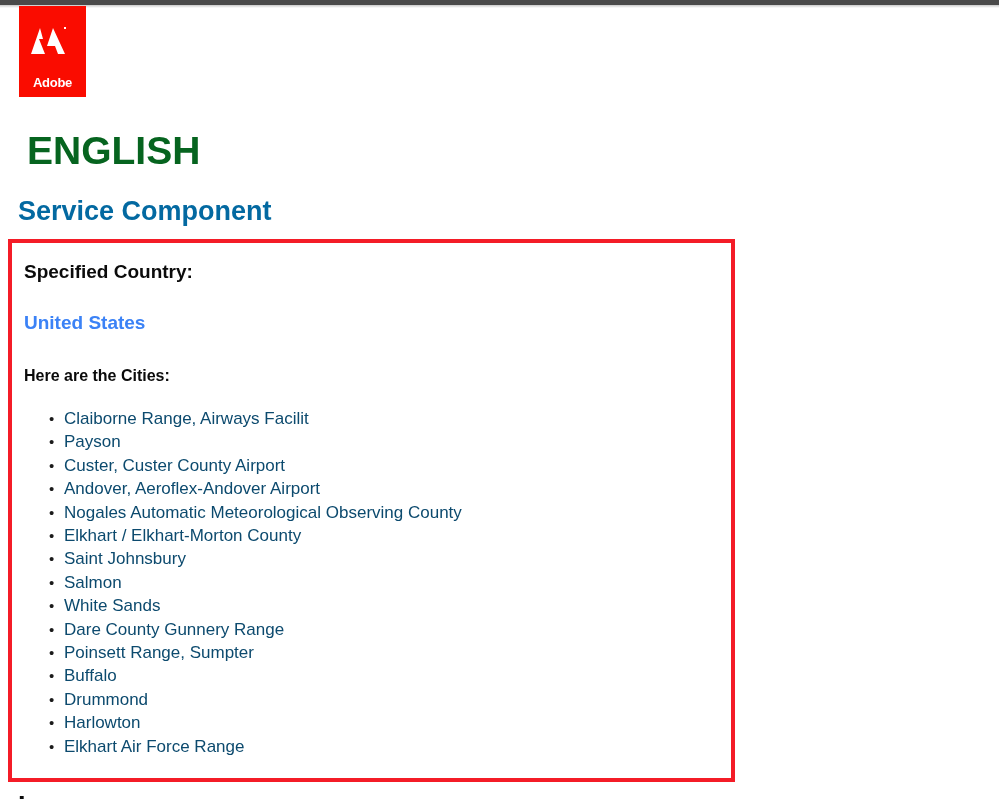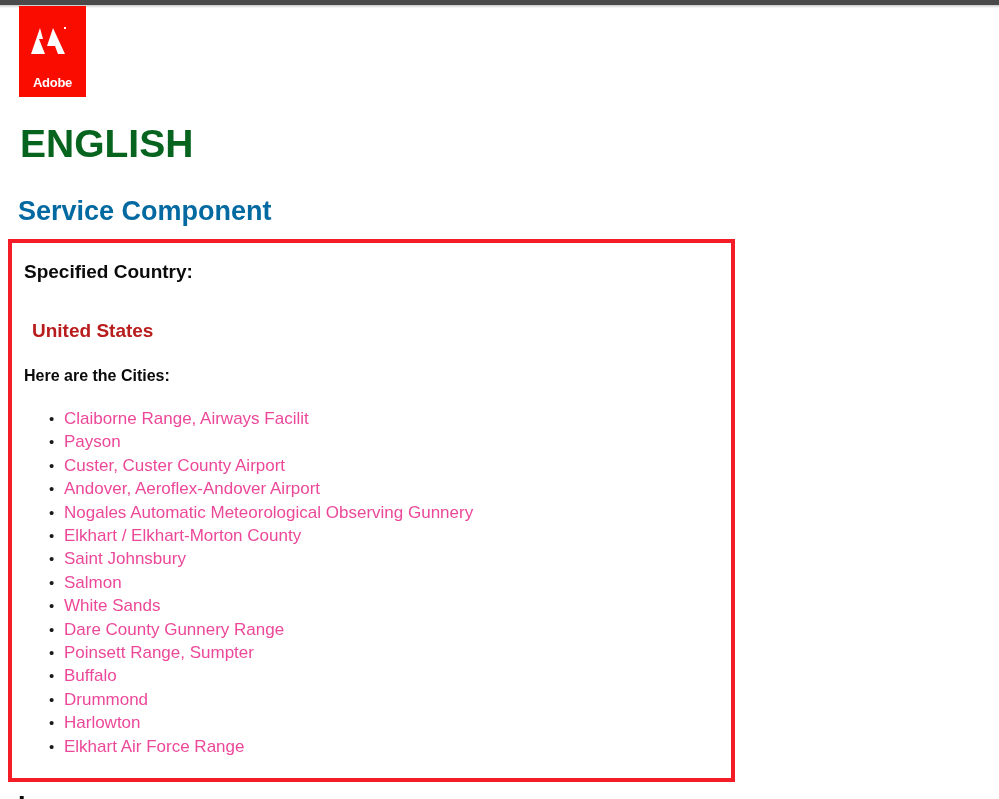--- a/index.html
+++ b/index.html
@@ -65,21 +65,21 @@
     font-size: 13px;
     letter-spacing: -0.3px;
     line-height: 13px;
   }
 
   
   .lang-title {
     position: absolute;
     left: 19px;
     top: 120px;
-    margin: 1px;
+    margin: 8px;
     font-size: 39px;
     font-weight: bold;
     line-height: 46px;
     color: #06641f;
     letter-spacing: 0px;
   }
   .section-title {
     position: absolute;
     left: 18px;
     top: 194px;
@@ -116,25 +116,25 @@
     margin: 0;
     font-size: 19px;
     font-weight: bold;
     line-height: 24px;
     color: #0b0b0b;
   }
   .field-value {
     position: absolute;
     left: 12px;
     top: 68px;
-    margin: 8px;
+    margin: 0;
     font-size: 19px;
     font-weight: bold;
     line-height: 24px;
-    color: #b91c1c;
+    color: #3b82f6;
   }
   .list-label {
     position: absolute;
     left: 12px;
     top: 123px;
     margin: 0;
     font-size: 16px;
     font-weight: bold;
     line-height: 20px;
     color: #0b0b0b;
@@ -145,21 +145,21 @@
     left: 12px;
     top: 164px;
     margin: 0;
     padding: 0 0 0 40px;
     list-style: none;
   }
   .city-list li {
     position: relative;
     font-size: 17px;
     line-height: 23.4px;
-    color: #ec4899;
+    color: #0c4a6e;
     font-weight: normal;
     white-space: nowrap;
   }
   .city-list li::before {
     content: "\2022";
     position: absolute;
     left: -15px;
     top: 0;
     font-size: 15px;
     line-height: 23.4px;
@@ -203,21 +203,21 @@
   <div class="red-panel">
     <div class="panel-inner">
       <p class="field-label">Specified Country:</p>
       <p class="field-value">United States</p>
       <p class="list-label">Here are the Cities:</p>
       <ul class="city-list">
         <li>Claiborne Range, Airways Facilit</li>
         <li>Payson</li>
         <li>Custer, Custer County Airport</li>
         <li>Andover, Aeroflex-Andover Airport</li>
-        <li>Nogales Automatic Meteorological Observing Gunnery</li>
+        <li>Nogales Automatic Meteorological Observing County</li>
         <li>Elkhart / Elkhart-Morton County</li>
         <li>Saint Johnsbury</li>
         <li>Salmon</li>
         <li>White Sands</li>
         <li>Dare County Gunnery Range</li>
         <li>Poinsett Range, Sumpter</li>
         <li>Buffalo</li>
         <li>Drummond</li>
         <li>Harlowton</li>
         <li>Elkhart Air Force Range</li>

